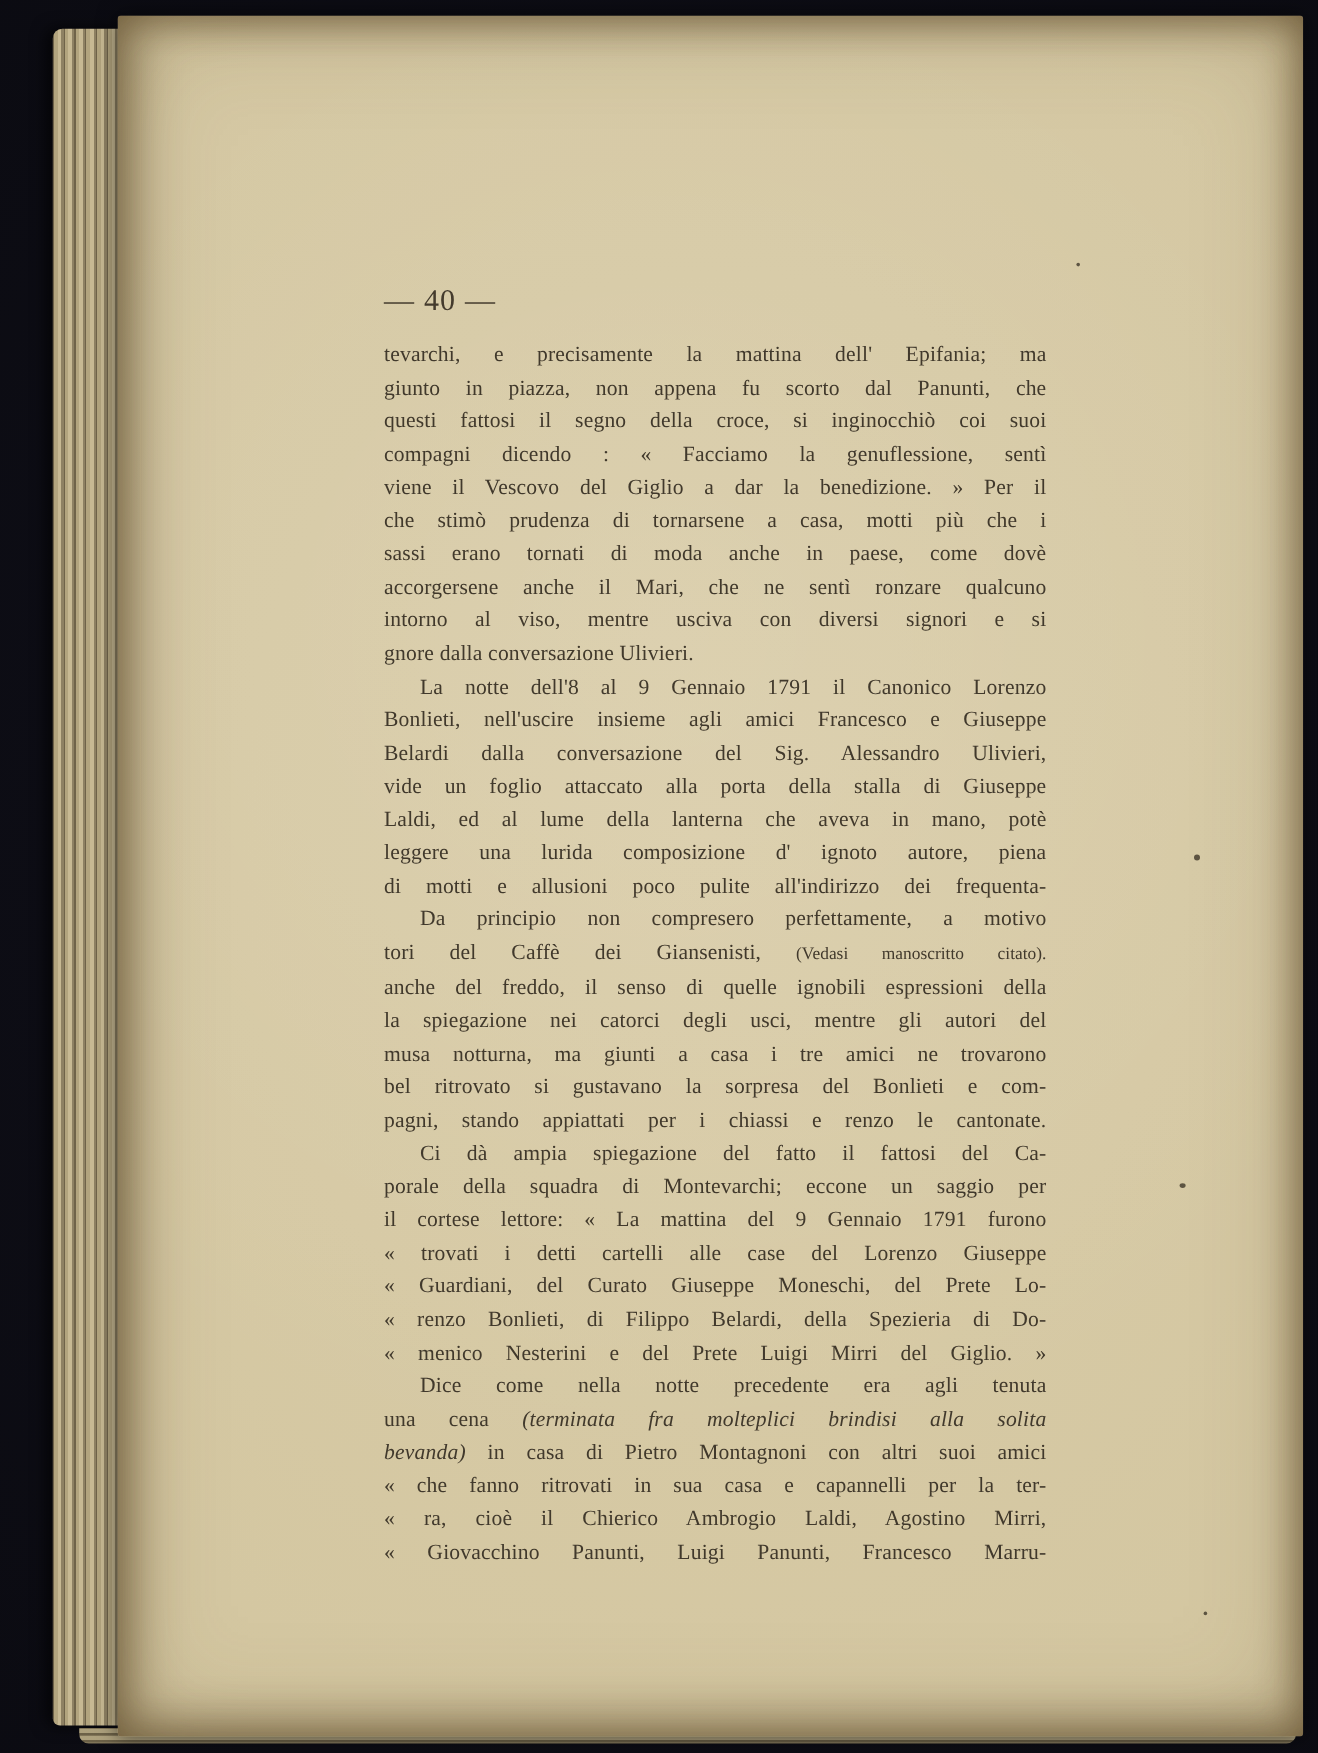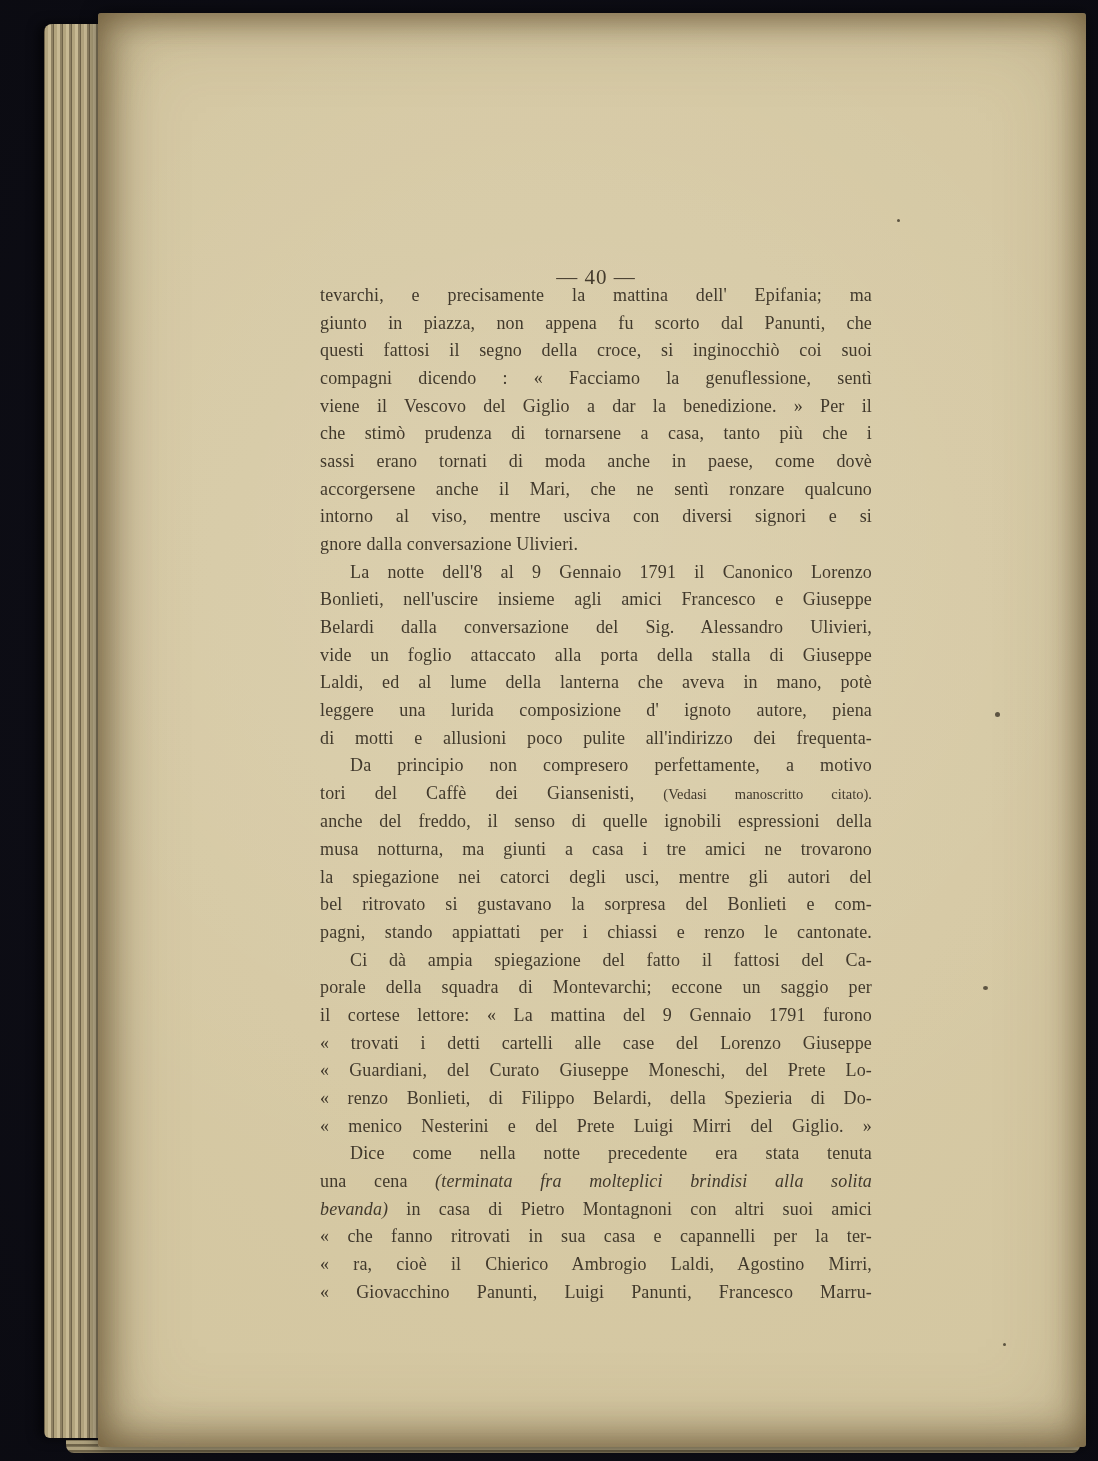--- a/index.html
+++ b/index.html
@@ -60,25 +60,23 @@
   .speck { position: absolute; background: #483f30; border-radius: 50%; opacity: 0.85; }
   .speck.s1 { left: 897px; top: 699px; width: 5px; height: 5px; }
   .speck.s2 { left: 885px; top: 973px; width: 5px; height: 4px; }
   .speck.s3 { left: 799px; top: 206px; width: 3px; height: 3px; }
   .speck.s4 { left: 905px; top: 1330px; width: 3px; height: 3px; }
 
   .page-number {
     position: absolute;
     left: 320px; top: 237px;
     width: 552px;
-    text-align: center;
-    font-size: 21px;
+    font-size: 25px;
     letter-spacing: 1px;
     color: #443b2d;
-    margin-top: 28px;
   }
   .text-col {
     position: absolute;
     left: 320px; top: 282px;
     width: 552px;
     font-size: 18px;
     line-height: 27.65px;
     letter-spacing: 0.15px;
     color: #41392c;
   }
@@ -106,46 +104,46 @@
   </div>
 
   <div class="page-number">— 40 —</div>
 
   <div class="text-col">
     <div class="line">tevarchi, e precisamente la mattina dell' Epifania; ma</div>
     <div class="line">giunto in piazza, non appena fu scorto dal Panunti, che</div>
     <div class="line">questi fattosi il segno della croce, si inginocchiò coi suoi</div>
     <div class="line">compagni dicendo : « Facciamo la genuflessione, sentì</div>
     <div class="line">viene il Vescovo del Giglio a dar la benedizione. » Per il</div>
-    <div class="line">che stimò prudenza di tornarsene a casa, tanto più che i</div>
+    <div class="line">che stimò prudenza di tornarsene a casa, motti più che i</div>
     <div class="line">sassi erano tornati di moda anche in paese, come dovè</div>
     <div class="line">accorgersene anche il Mari, che ne sentì ronzare qualcuno</div>
     <div class="line">intorno al viso, mentre usciva con diversi signori e si</div>
     <div class="line end">gnore dalla conversazione Ulivieri.</div>
     <div class="line indent">La notte dell'8 al 9 Gennaio 1791 il Canonico Lorenzo</div>
     <div class="line">Bonlieti, nell'uscire insieme agli amici Francesco e Giuseppe</div>
     <div class="line">Belardi dalla conversazione del Sig. Alessandro Ulivieri,</div>
     <div class="line">vide un foglio attaccato alla porta della stalla di Giuseppe</div>
     <div class="line">Laldi, ed al lume della lanterna che aveva in mano, potè</div>
     <div class="line">leggere una lurida composizione d' ignoto autore, piena</div>
     <div class="line">di motti e allusioni poco pulite all'indirizzo dei frequenta-</div>
     <div class="line indent">Da principio non compresero perfettamente, a motivo</div>
     <div class="line"><span>tori del Caffè dei Giansenisti, </span><span class="small-note">(Vedasi manoscritto citato).</span></div>
     <div class="line">anche del freddo, il senso di quelle ignobili espressioni della</div>
+    <div class="line">la spiegazione nei catorci degli usci, mentre gli autori del</div>
     <div class="line">musa notturna, ma giunti a casa i tre amici ne trovarono</div>
-    <div class="line">la spiegazione nei catorci degli usci, mentre gli autori del</div>
     <div class="line">bel ritrovato si gustavano la sorpresa del Bonlieti e com-</div>
     <div class="line">pagni, stando appiattati per i chiassi e renzo le cantonate.</div>
     <div class="line indent">Ci dà ampia spiegazione del fatto il fattosi del Ca-</div>
     <div class="line">porale della squadra di Montevarchi; eccone un saggio per</div>
     <div class="line">il cortese lettore: « La mattina del 9 Gennaio 1791 furono</div>
     <div class="line">« trovati i detti cartelli alle case del Lorenzo Giuseppe</div>
     <div class="line">« Guardiani, del Curato Giuseppe Moneschi, del Prete Lo-</div>
     <div class="line">« renzo Bonlieti, di Filippo Belardi, della Spezieria di Do-</div>
     <div class="line">« menico Nesterini e del Prete Luigi Mirri del Giglio. »</div>
-    <div class="line indent">Dice come nella notte precedente era stata tenuta</div>
+    <div class="line indent">Dice come nella notte precedente era agli tenuta</div>
     <div class="line"><span>una cena </span><span class="em">(terminata fra molteplici brindisi alla solita</span></div>
     <div class="line"><span class="em">bevanda)</span><span> in casa di Pietro Montagnoni con altri suoi amici</span></div>
     <div class="line">« che fanno ritrovati in sua casa e capannelli per la ter-</div>
     <div class="line">« ra, cioè il Chierico Ambrogio Laldi, Agostino Mirri,</div>
     <div class="line">« Giovacchino Panunti, Luigi Panunti, Francesco Marru-</div>
   </div>
 </div>
 
 </body></html>

